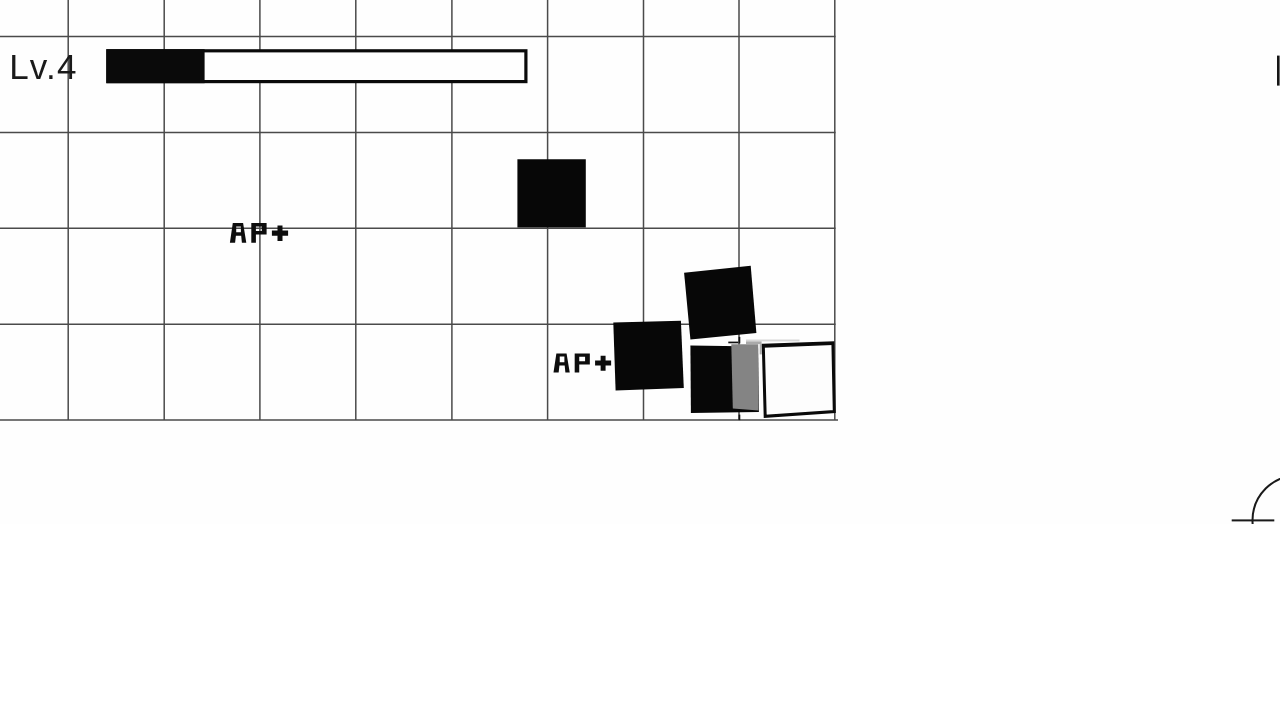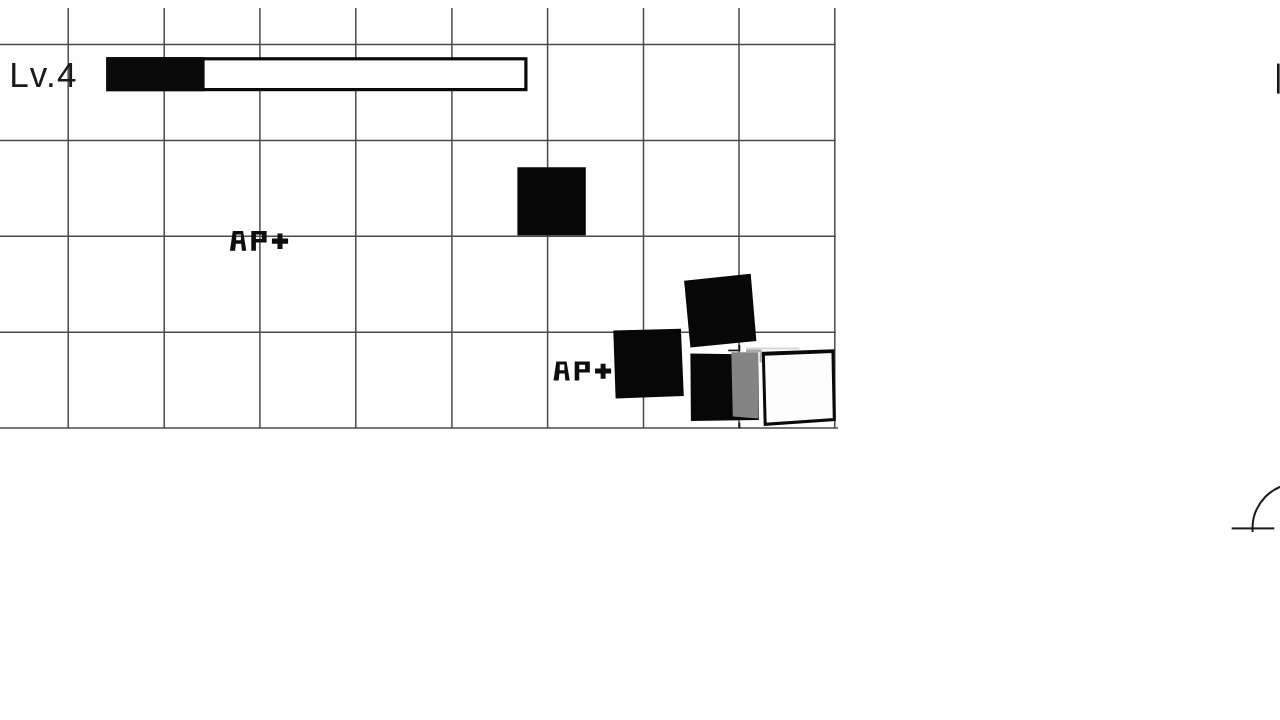--- a/index.html
+++ b/index.html
@@ -1,17 +1,17 @@
 <!DOCTYPE html>
 <html><head>
 <meta charset="utf-8">
 <style>
   html,body{margin:0;padding:0;background:#fff;}
   #stage{position:relative;width:1280px;height:524px;overflow:hidden;background:#4d7c0f;
-         font-family:"Liberation Sans", sans-serif;margin-top:8px;}
+         font-family:"Liberation Sans", sans-serif;}
   svg{display:block;}
 </style>
 </head>
 <body>
 <div id="stage">
 <svg width="1280" height="720" viewBox="0 0 1280 720" xmlns="http://www.w3.org/2000/svg">
 
   <rect x="0" y="0" width="1280" height="720" fill="#fefefe"></rect>
 
   <g stroke="#4a4a4a" stroke-width="1.5" fill="none">

